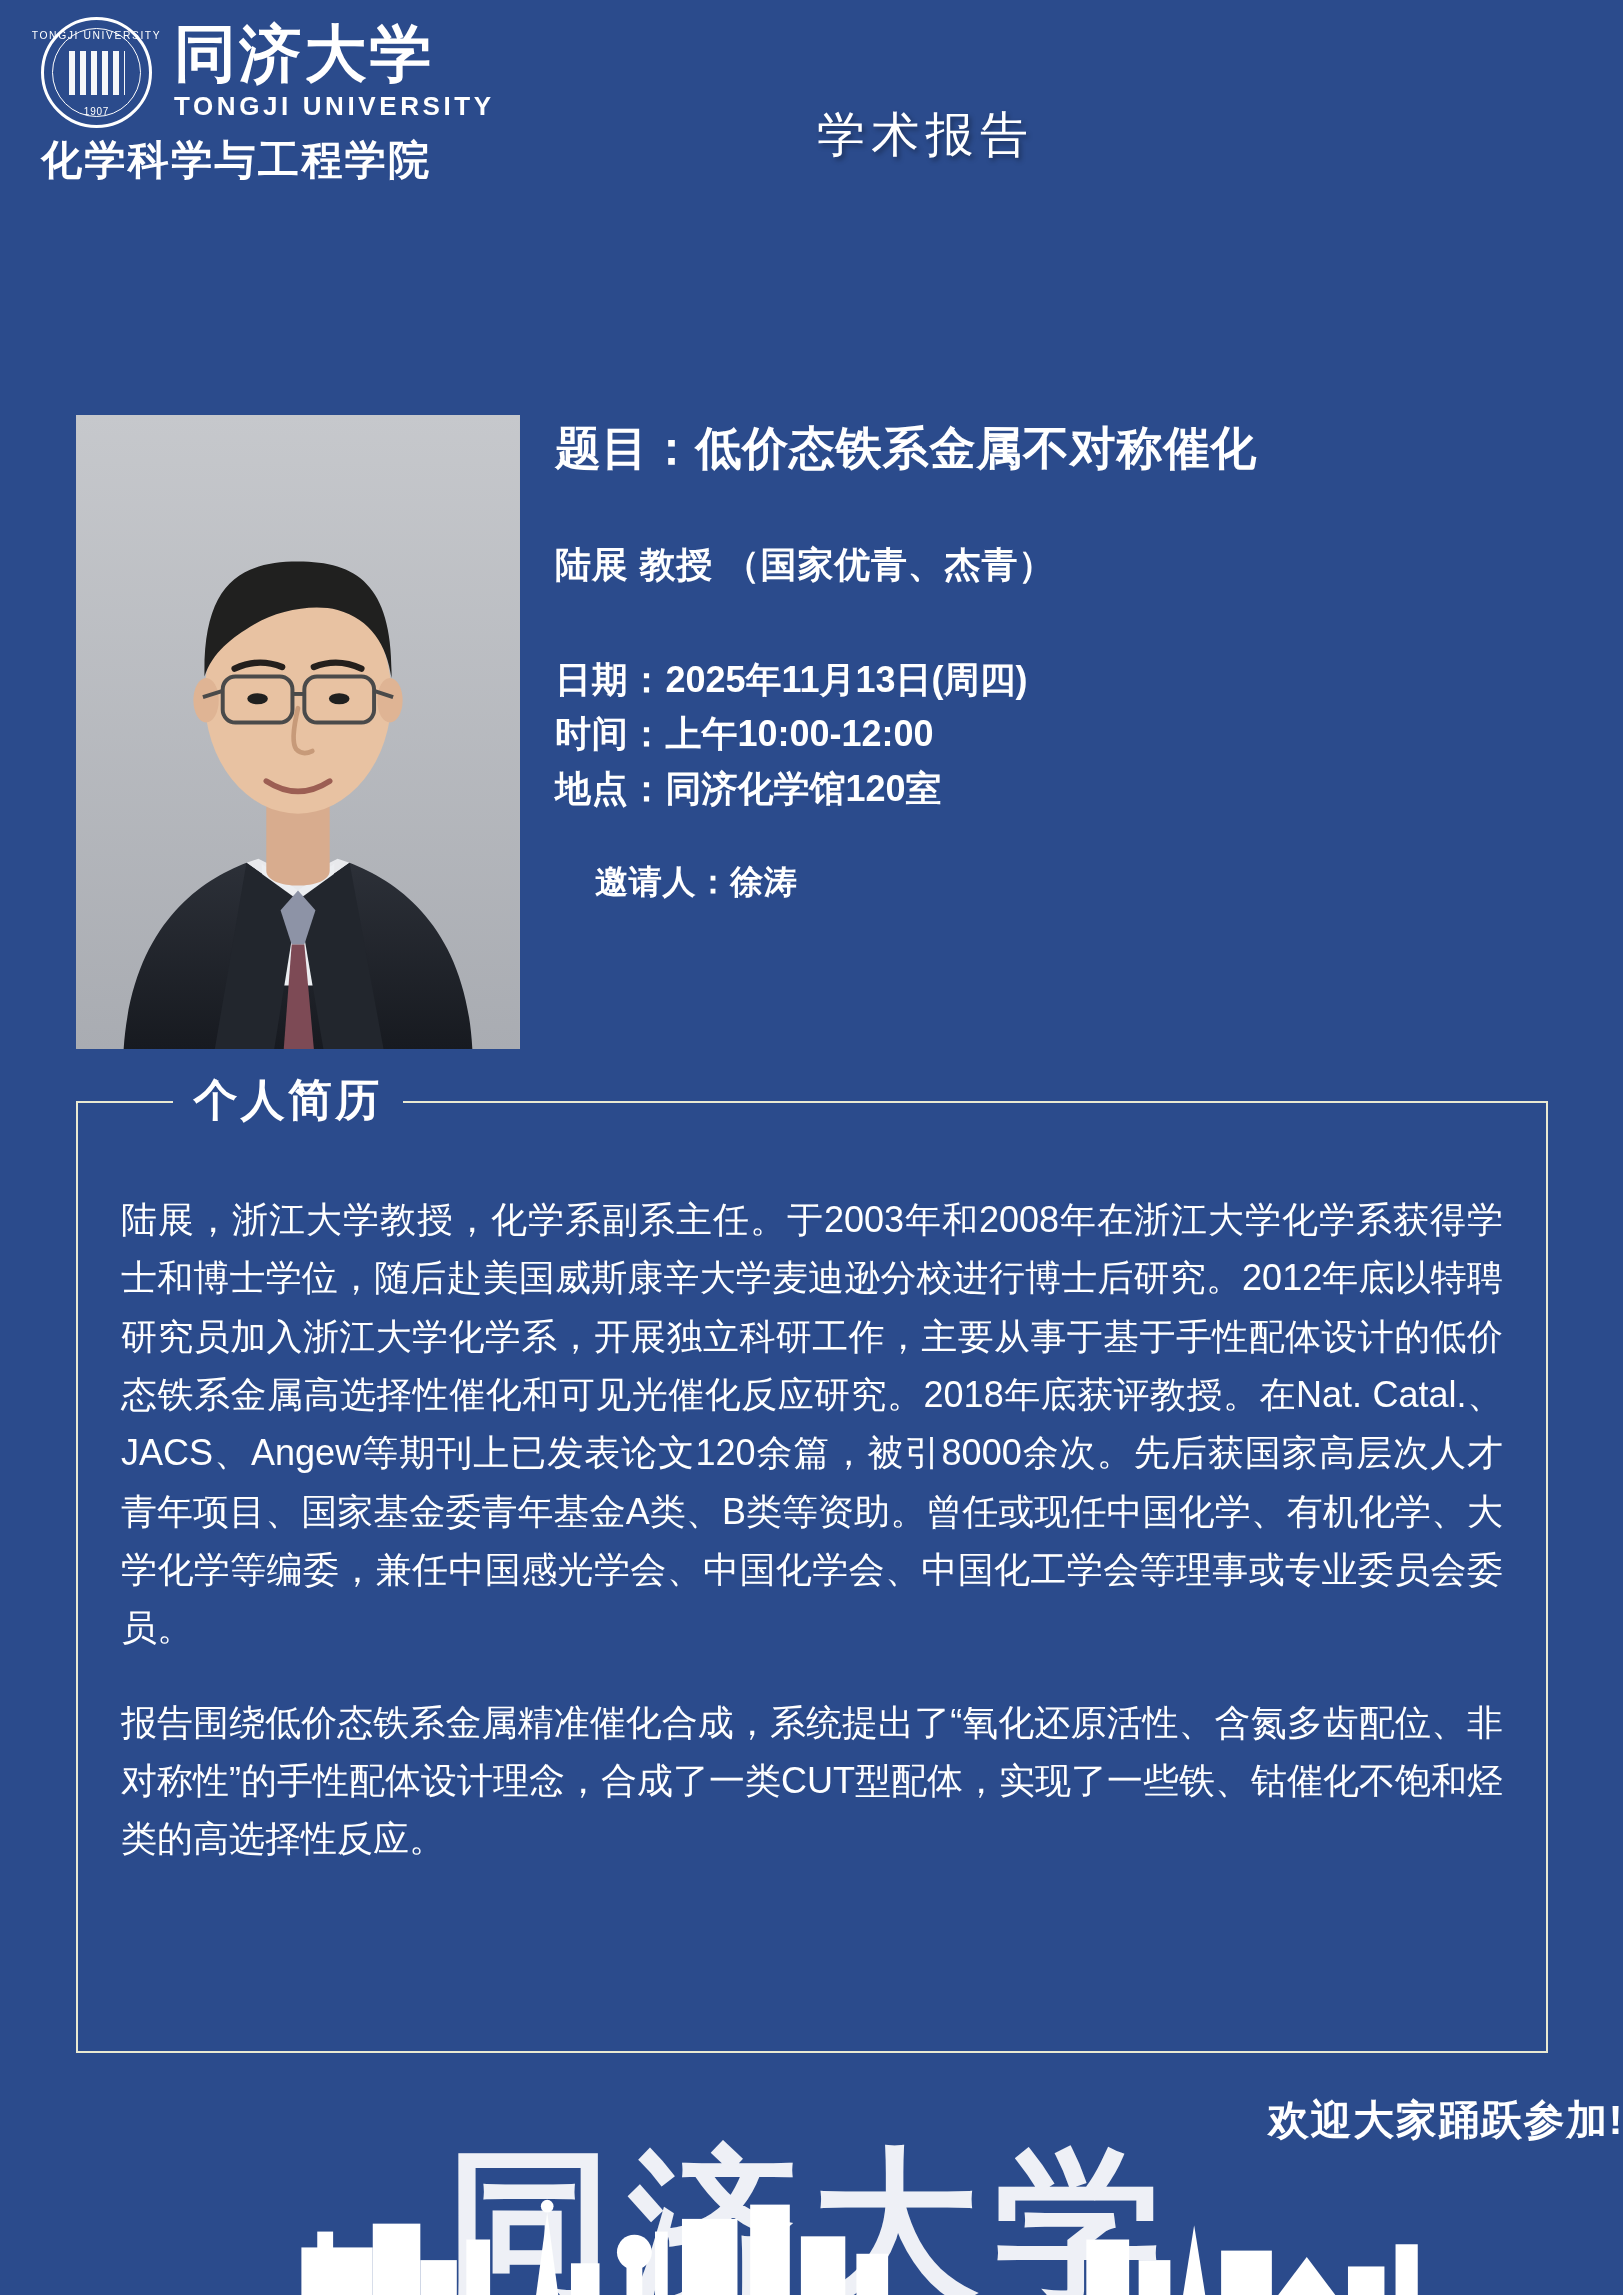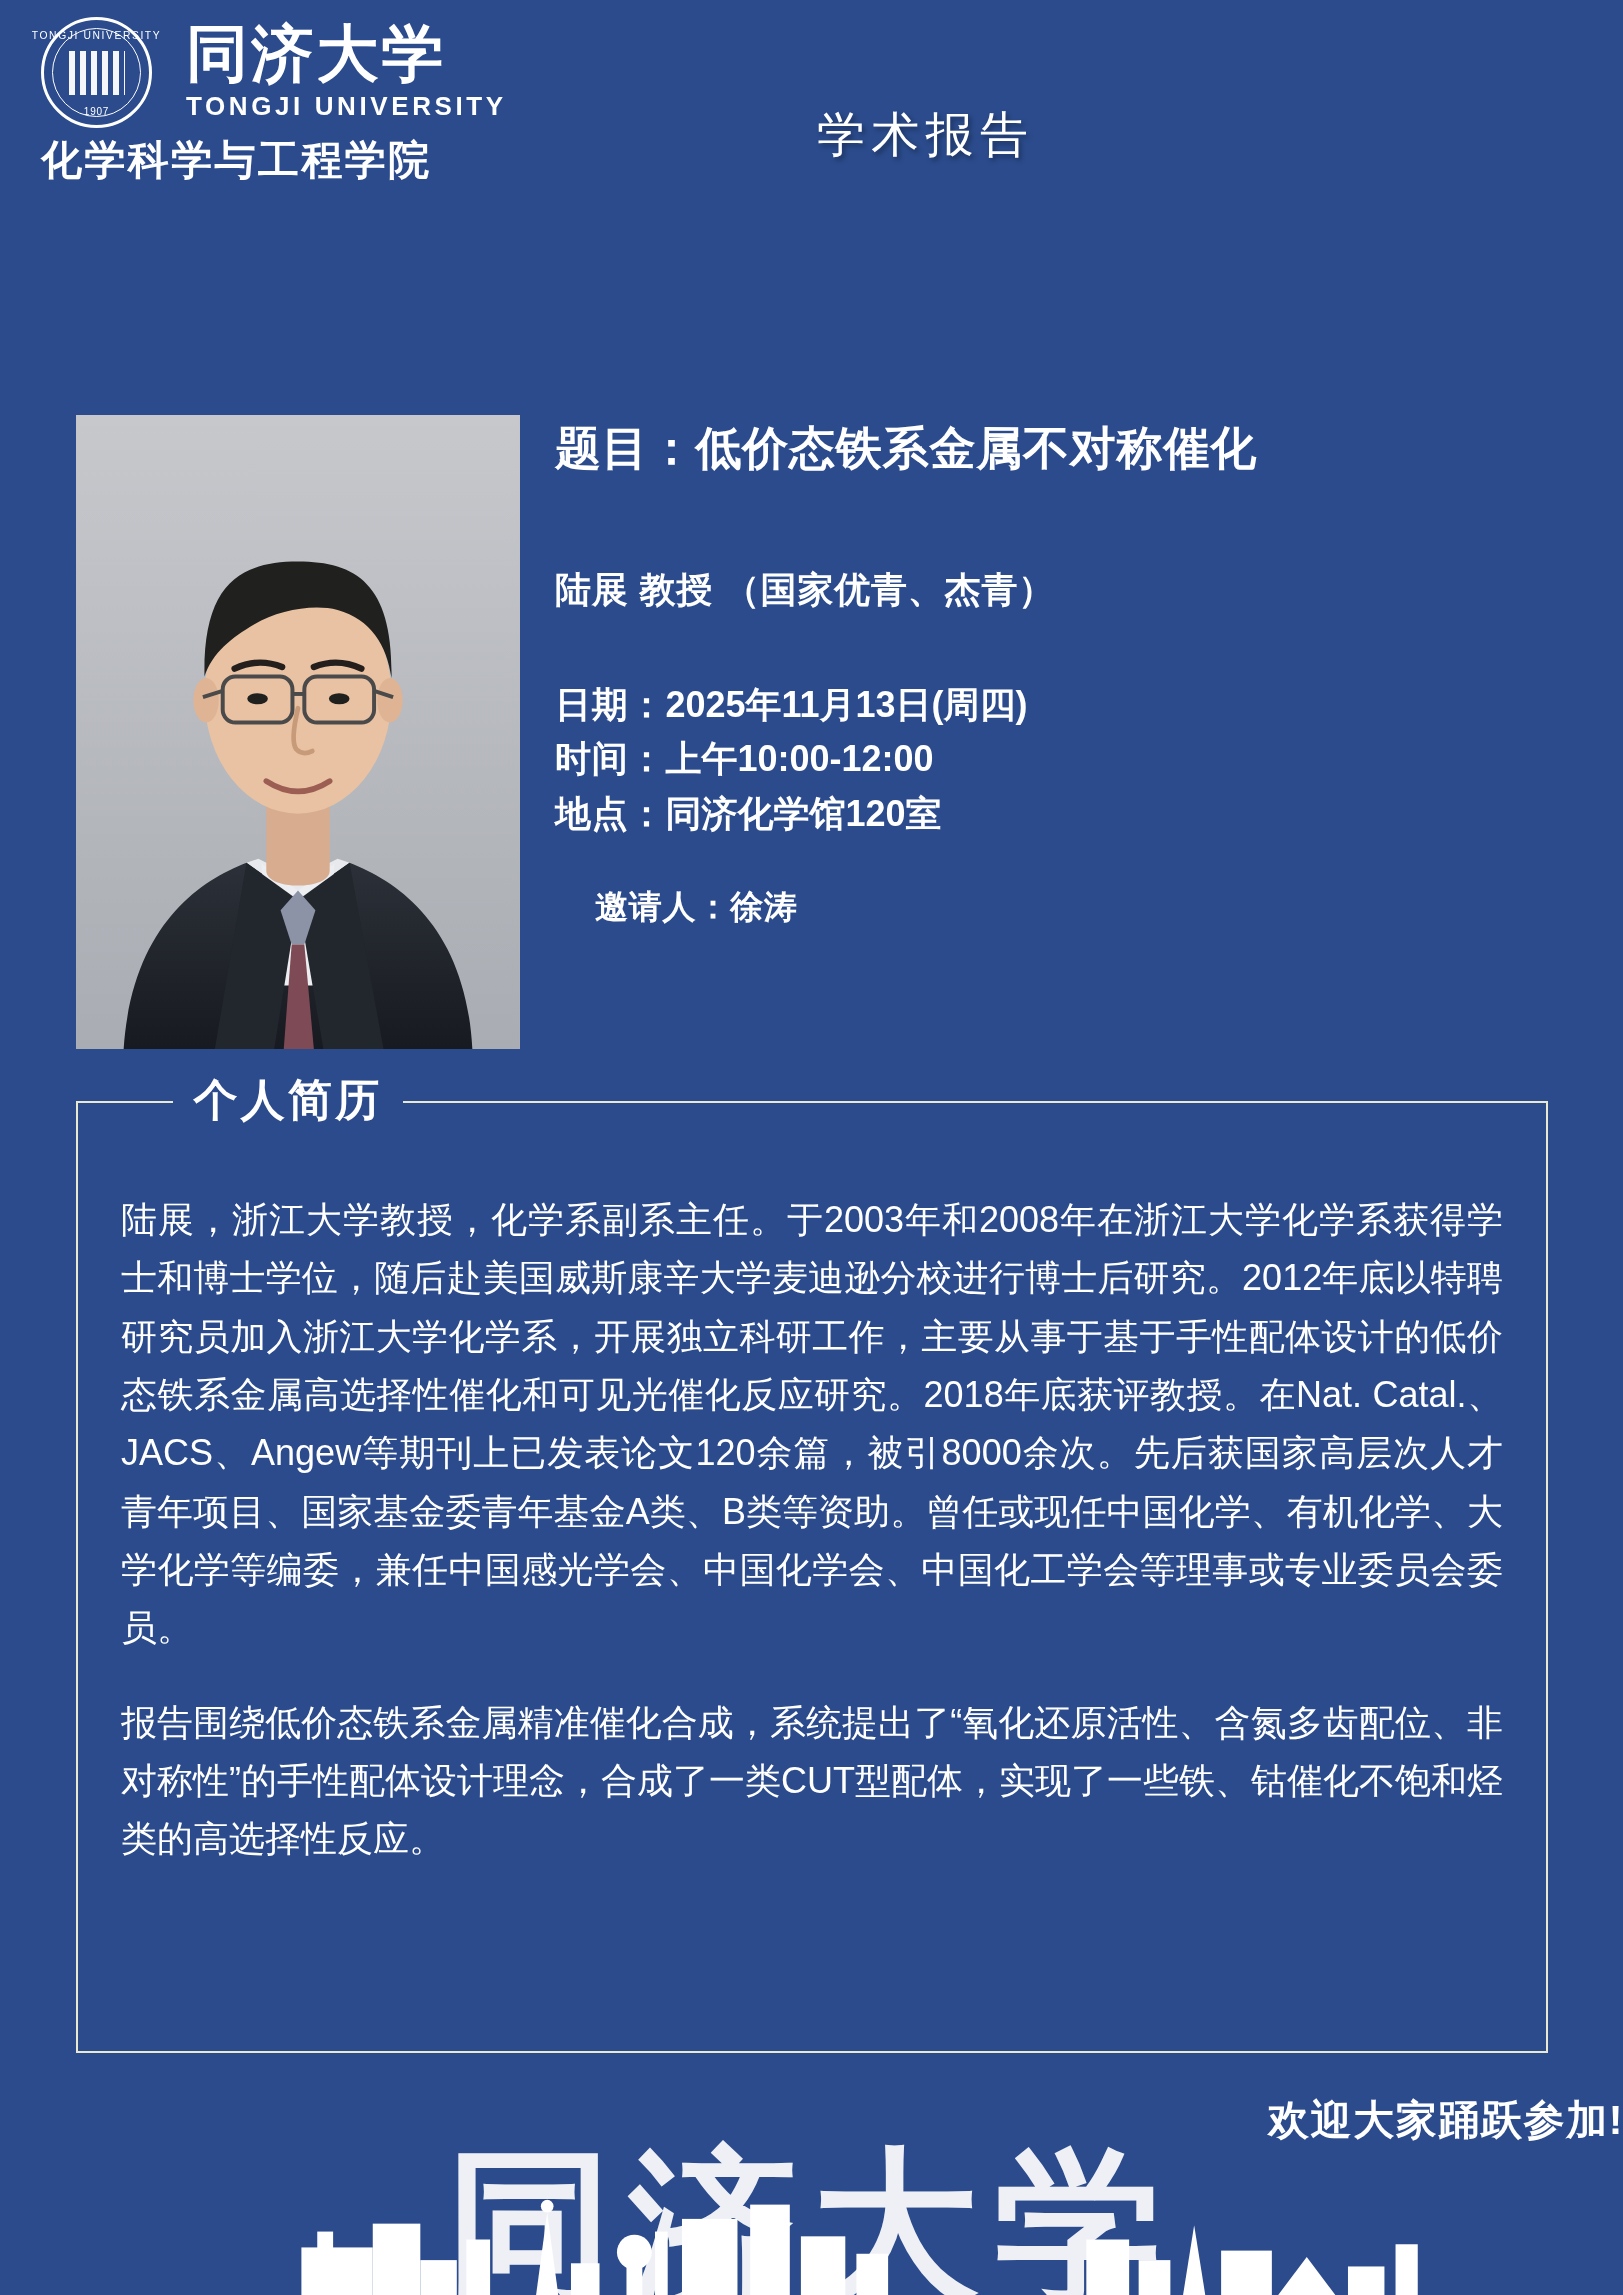--- a/index.html
+++ b/index.html
@@ -28,21 +28,20 @@
     position: absolute;
     left: 41px;
     top: 17.4px;
     display: flex;
     flex-direction: column;
     align-items: flex-start;
   }
   .logo-row {
     display: flex;
     align-items: center;
-    gap: 12px;
   }
   .seal {
     width: 111px;
     height: 111px;
     border-radius: 50%;
     border: 3.2px solid #ffffff;
     position: relative;
     box-sizing: border-box;
     flex: none;
   }
@@ -138,21 +137,21 @@
     top: 420px;
     width: 1015px;
   }
   .talk-title {
     font-size: 46px;
     font-weight: bold;
     letter-spacing: 0.8px;
     line-height: 1.25;
   }
   .speaker {
-    margin-top: 88px;
+    margin-top: 63px;
     font-size: 36px;
     font-weight: bold;
     letter-spacing: 0.8px;
   }
   .meta {
     margin-top: 63px;
     font-size: 36px;
     font-weight: bold;
     line-height: 1.52;
   }

